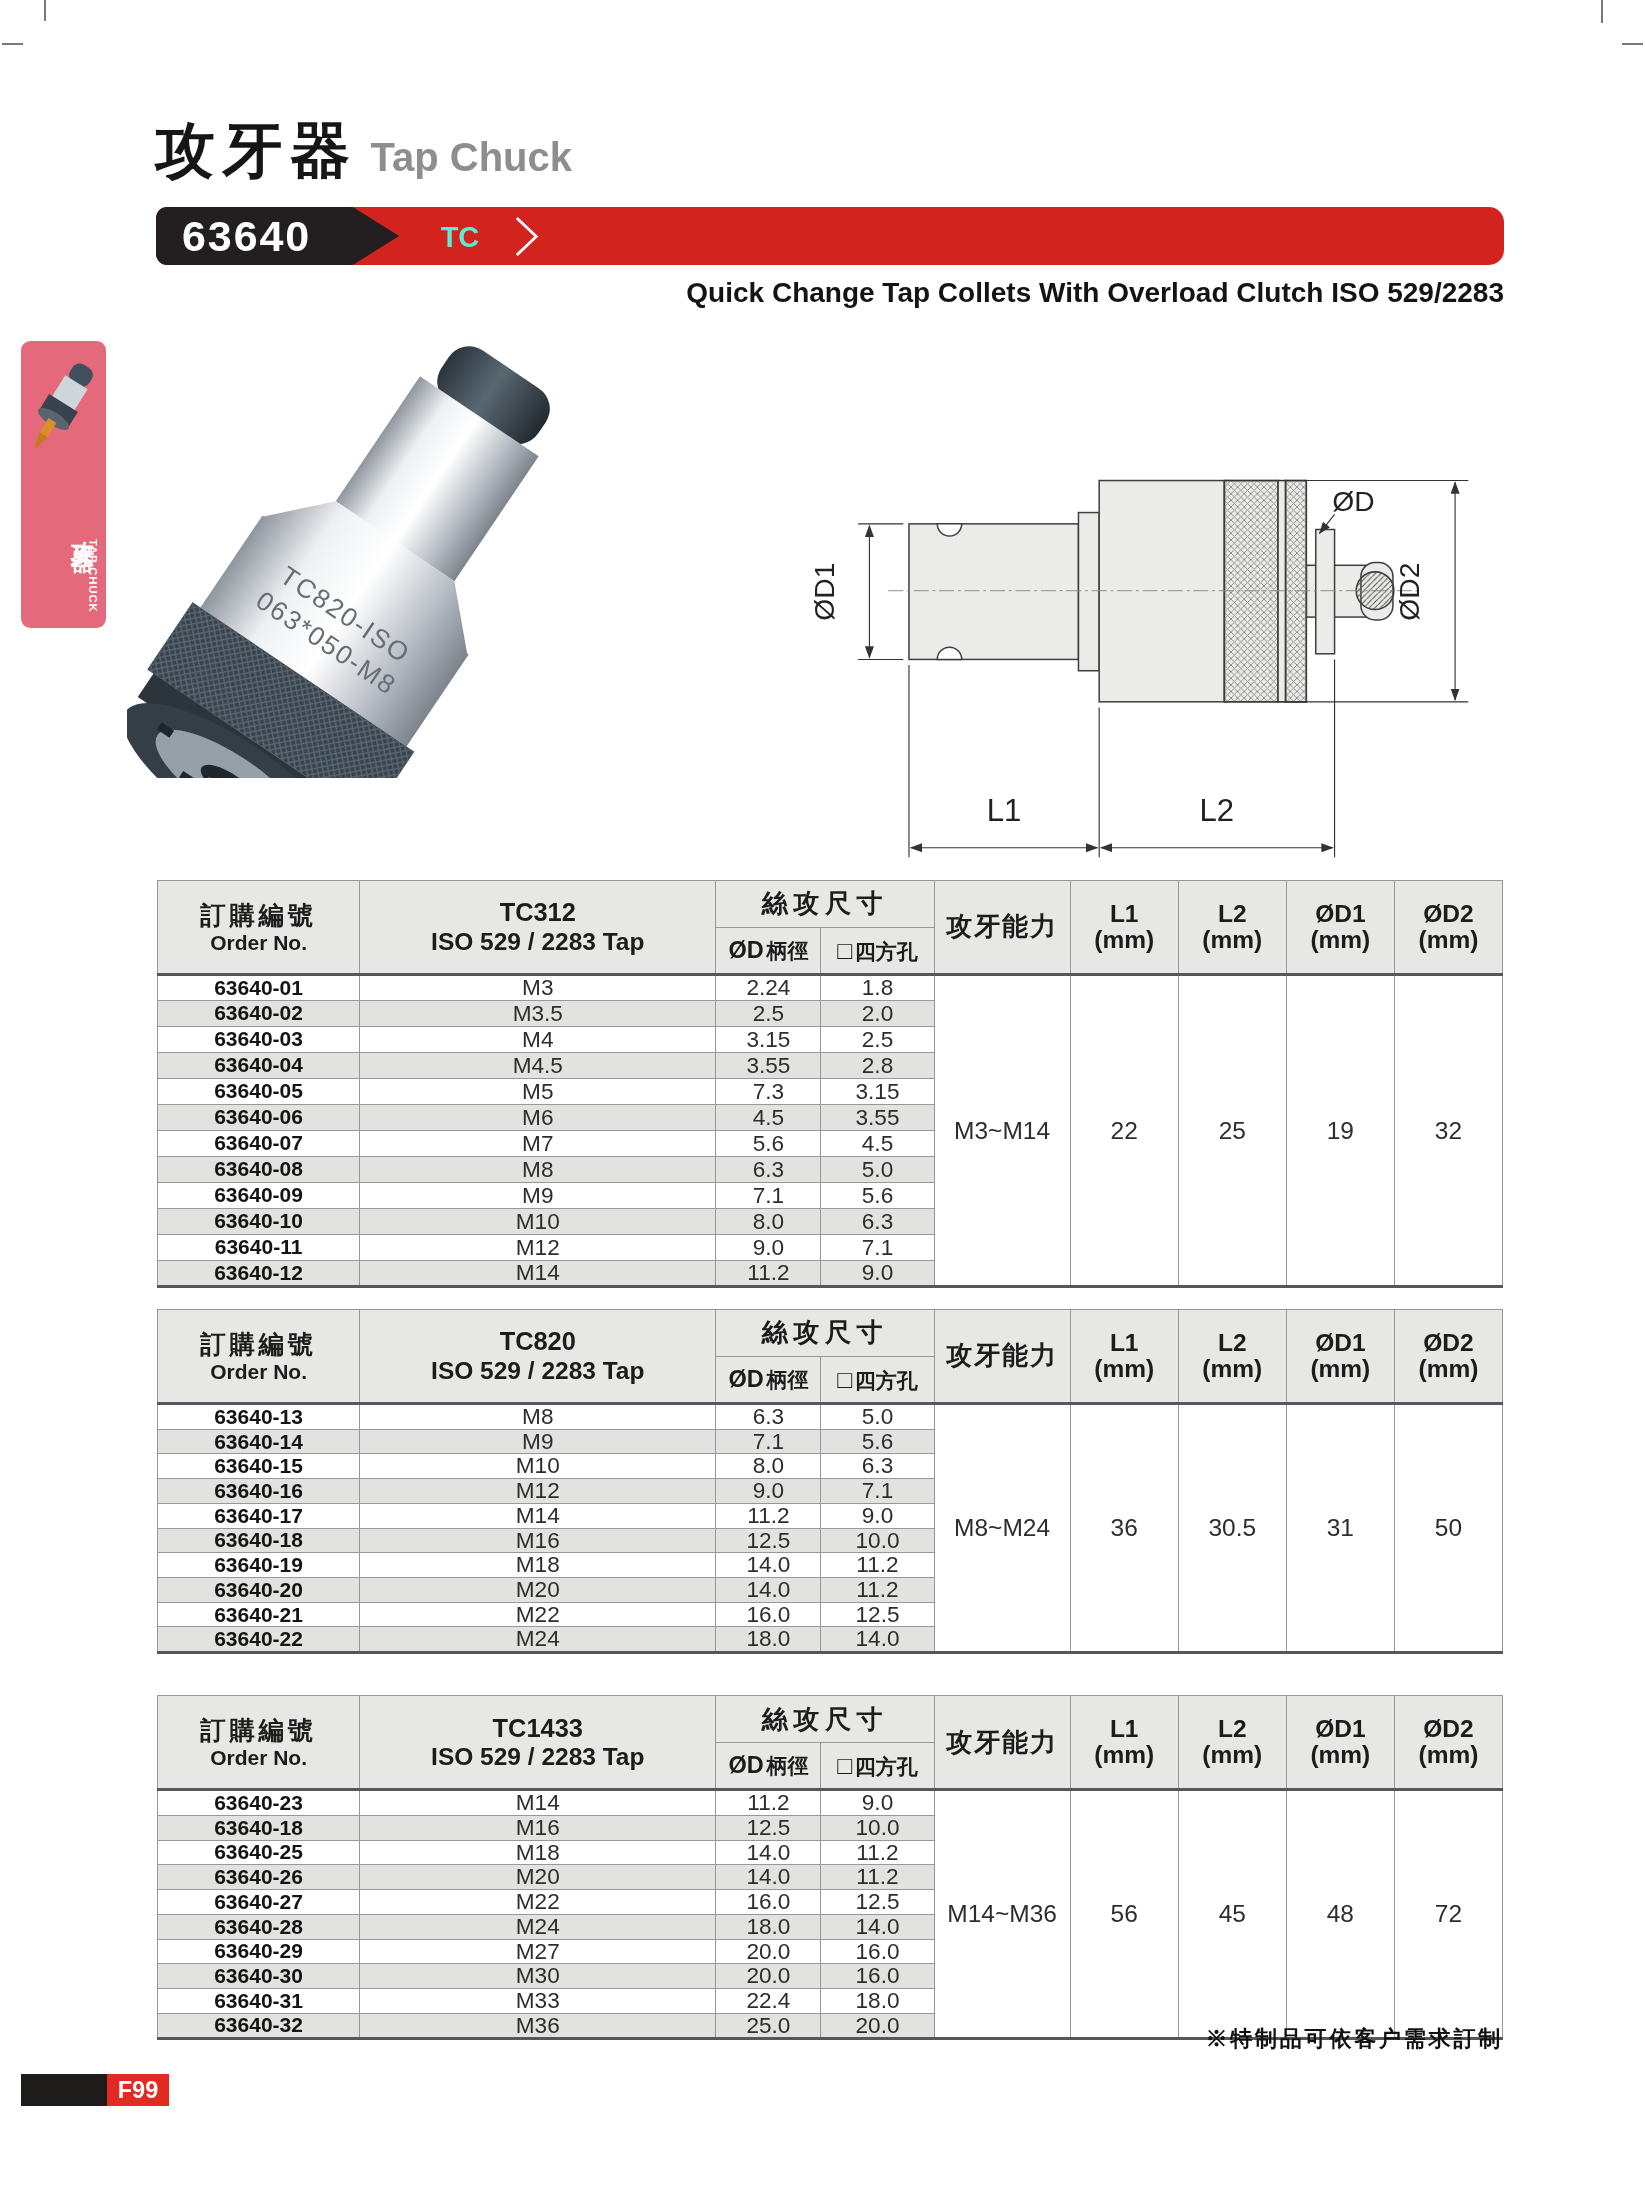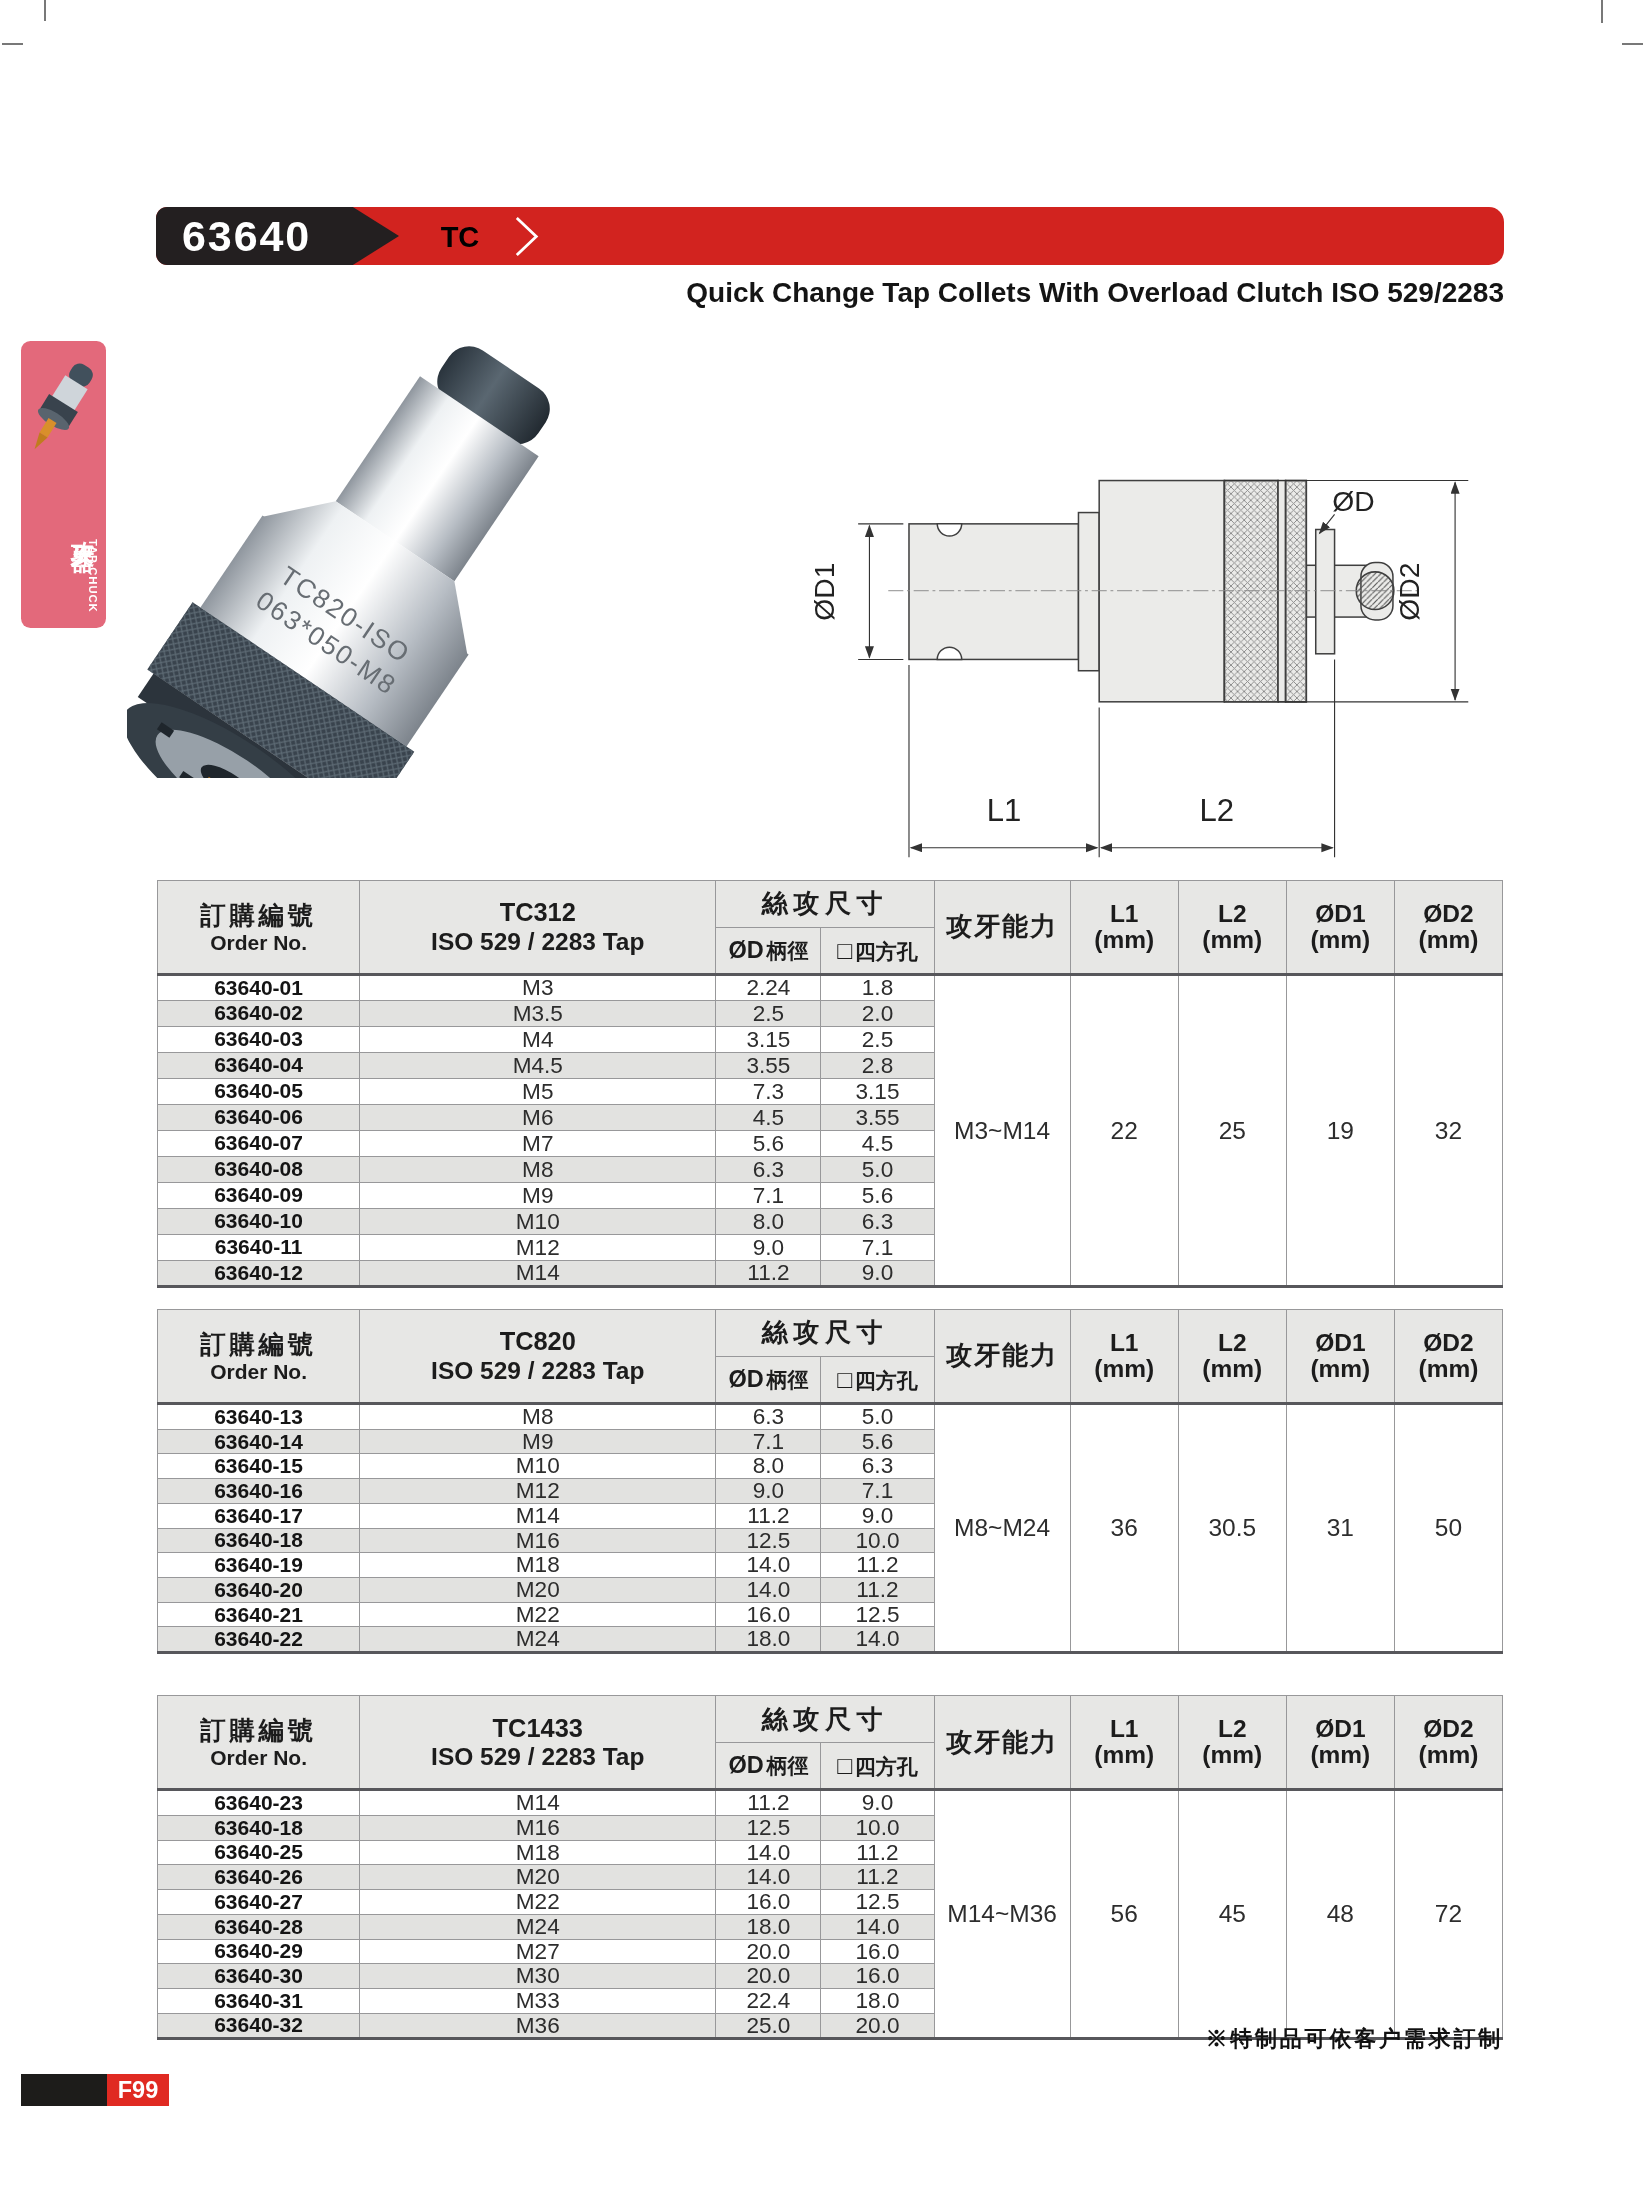--- a/index.html
+++ b/index.html
@@ -13,21 +13,21 @@
 
   
   .banner{position:absolute;left:156px;top:207px;width:1348px;height:58px;background:#d2231f;
           border-radius:11.3px 15px 15px 11.3px;}
   .banner-black{position:absolute;left:0;top:0;width:243px;height:58px;background:#231f20;
           border-radius:11.3px 0 0 11.3px;
           clip-path:polygon(0 0,81% 0,100% 50%,81% 100%,0 100%);
           display:flex;align-items:center;justify-content:flex-start;}
   .banner-black .num{color:#fff;font-size:43px;font-weight:700;letter-spacing:1.9px;margin-left:26px;}
   .banner .series{position:absolute;left:271px;top:0;width:66px;height:60px;display:flex;align-items:center;
-          justify-content:center;color:#000000;font-size:29px;font-weight:700;}
+          justify-content:center;color:#5eead4;font-size:29px;font-weight:700;}
   .banner .chev{position:absolute;left:358px;top:8.5px;}
   .banner .zh-wrap{position:absolute;left:403px;top:0;height:58px;display:flex;align-items:center;color:#fff;white-space:nowrap;}
   .banner .zh-main{font-size:39px;font-weight:700;letter-spacing:1.9px;}
   .banner .zh-paren{font-size:29px;font-weight:700;}
   .subtitle{position:absolute;left:156px;top:277px;width:1348px;text-align:right;
             font-size:28px;font-weight:700;color:#141414;white-space:nowrap;}
 
   
   .side-tab{position:absolute;left:21px;top:341px;width:85px;height:287px;background:#e3697b;border-radius:9.4px;}
   .side-tab .vtext{position:absolute;right:7.5px;bottom:15px;writing-mode:vertical-rl;color:#fff;display:flex;}
@@ -76,20 +76,23 @@
 </head>
 <body>
 
 <div class="page">
 
   <div class="mark" style="left:44px;top:0;width:1.9px;height:21px;"></div>
   <div class="mark" style="left:1.9px;top:43px;width:21px;height:1.9px;"></div>
   <div class="mark" style="left:1601px;top:0;width:1.9px;height:22.6px;"></div>
   <div class="mark" style="left:1622px;top:43px;width:21px;height:1.9px;"></div>
 
+  <div class="title">
+    <span class="zh">攻牙器</span><span class="en">Tap Chuck</span>
+  </div>
 
   <div class="banner">
     <div class="banner-black">
       <span class="num">63640</span>
     </div>
     <span class="series">TC</span>
     <span class="chev">
       <svg width="26" height="41" viewBox="0 0 28 44">
           <polyline points="3,2 24,22 3,42" fill="none" stroke="#fff" stroke-width="3"></polyline>
         </svg>

